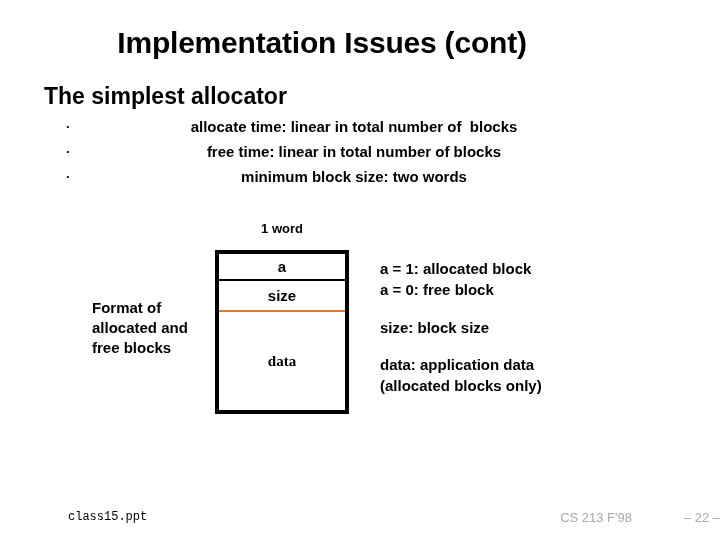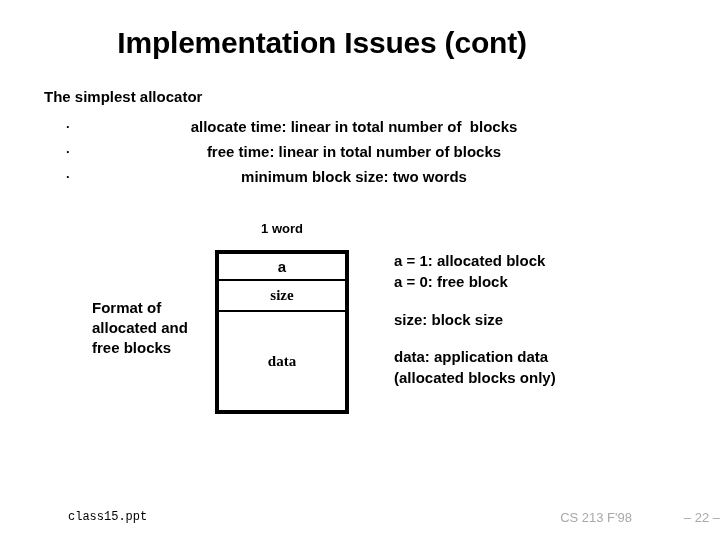--- a/index.html
+++ b/index.html
@@ -29,21 +29,21 @@
     letter-spacing: -0.2px;
     line-height: 34px;
     white-space: pre;
   }
 
   
   #body-heading {
     position: absolute;
     left: 44px;
     top: 84px;
-    font-size: 15px;
+    font-size: 23px;
     font-weight: bold;
     line-height: 25px;
     white-space: pre;
   }
   #bullet-list {
     position: absolute;
     left: 66px;
     top: 114px;
     width: 560px;
   }
@@ -103,22 +103,21 @@
     background: #ffffff;
   }
   .block-cell.row-a {
     height: 27px;
     flex: 0 0 27px;
     border-bottom: 2px solid #000000;
   }
   .block-cell.row-size {
     height: 31px;
     flex: 0 0 31px;
-    border-bottom: 2px solid #000000;
-    font-family: Liberation Serif, serif;
+    border-bottom: 2px solid #f97316;
   }
   .block-cell.row-data {
     flex: 1 1 auto;
     font-family: Liberation Serif, serif;
   }
 
   #format-label {
     position: absolute;
     left: 92px;
     top: 298px;
@@ -126,25 +125,26 @@
     font-size: 15px;
     font-weight: bold;
     line-height: 20px;
     text-align: left;
     white-space: pre;
   }
 
   
   .annotation {
     position: absolute;
-    left: 394px;
+    left: 380px;
     font-size: 15px;
     font-weight: bold;
     line-height: 21px;
     white-space: pre;
+    margin-top: 8px;
   }
   #annotation-a  { top: 250px; }
   #annotation-size { top: 309px; }
   #annotation-data { top: 346px; }
 
   
   #footer-file {
     position: absolute;
     left: 68px;
     top: 510px;

